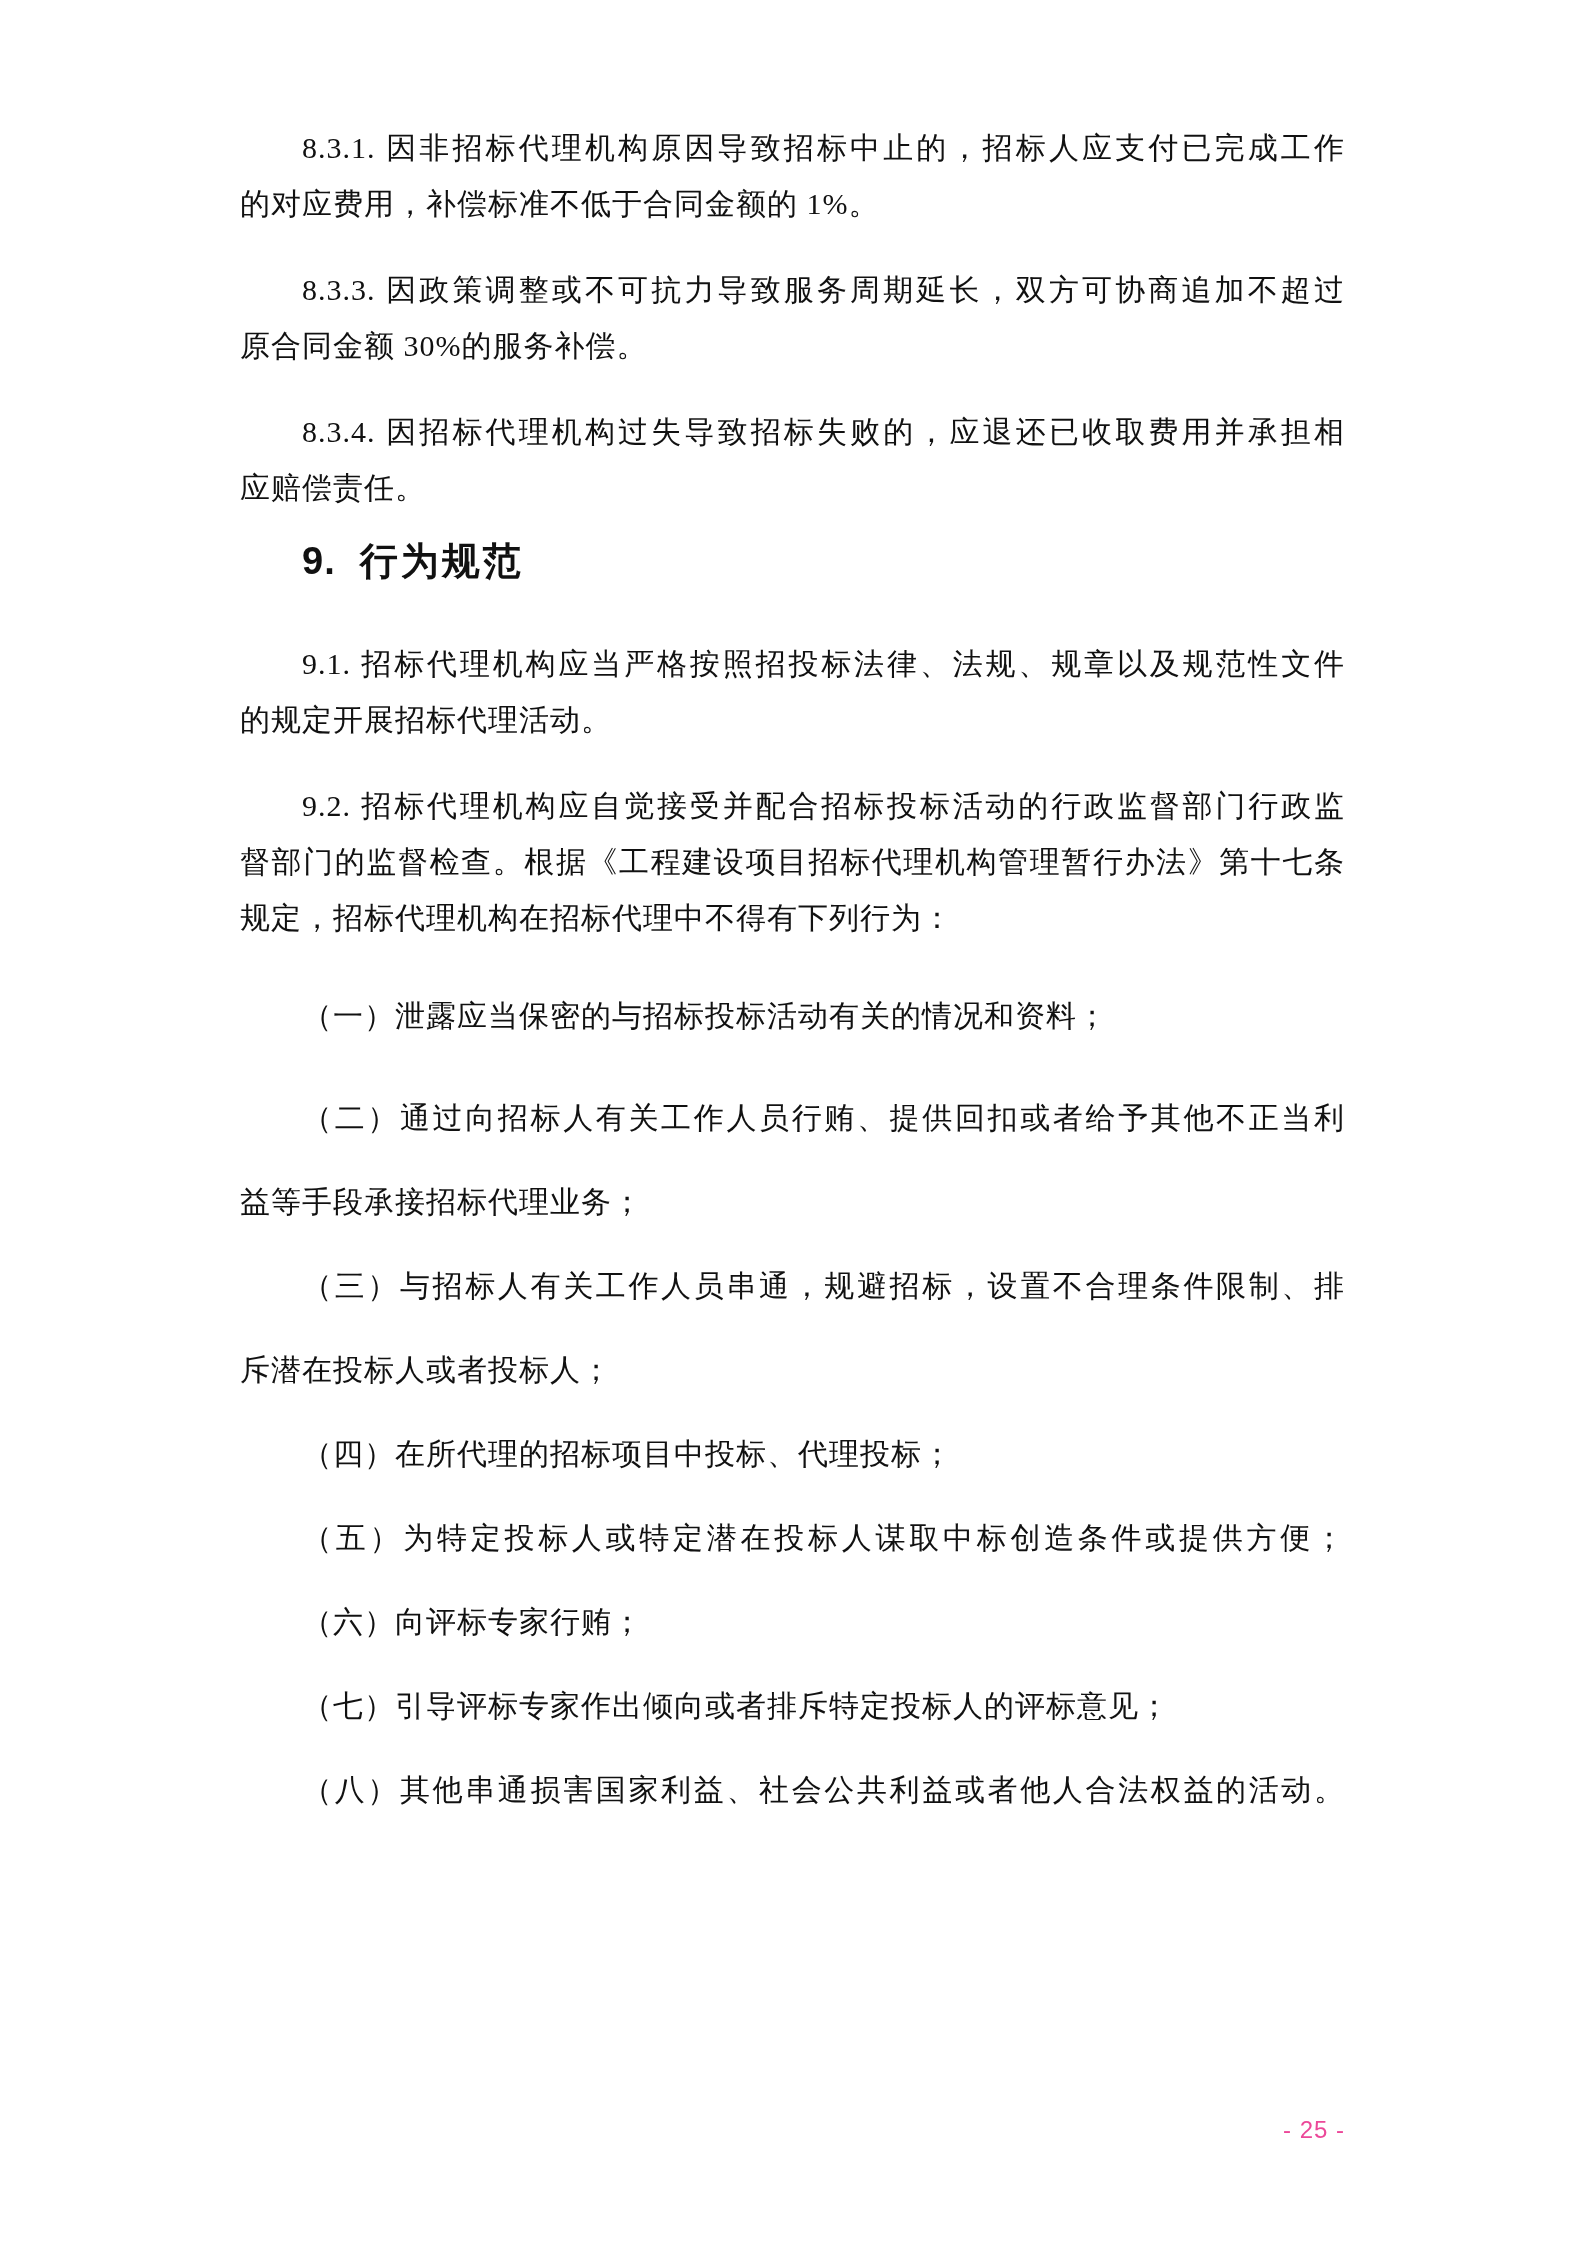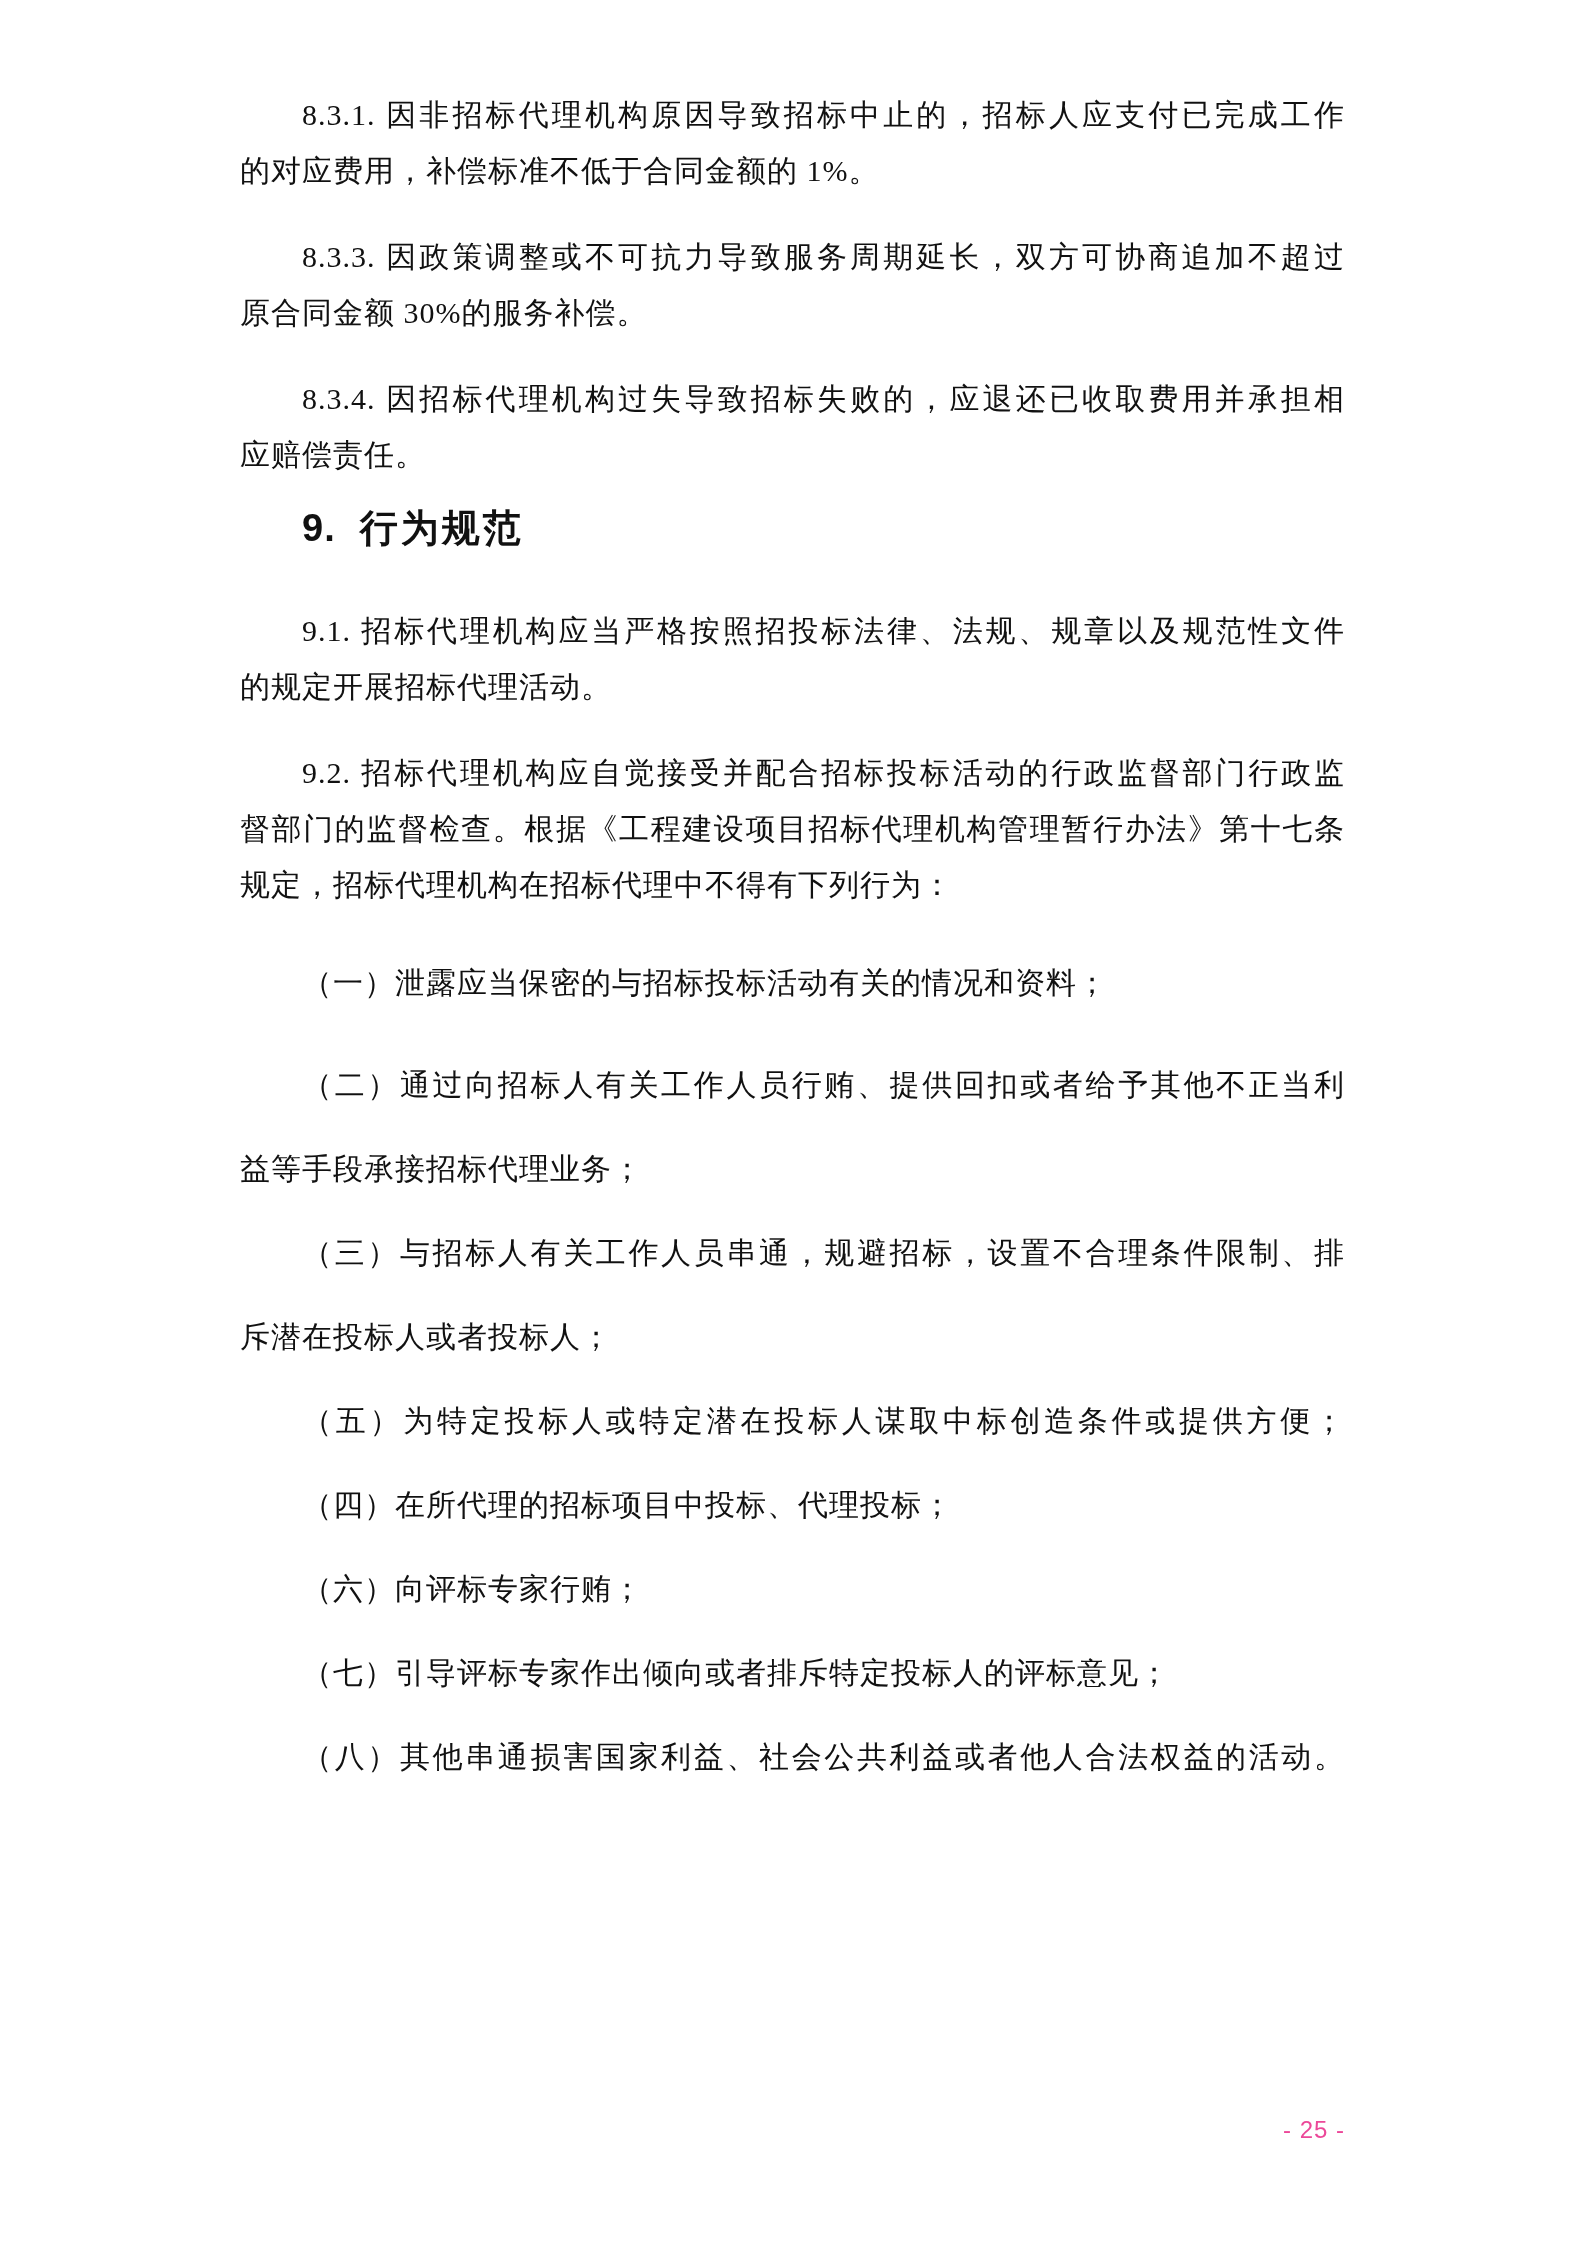--- a/index.html
+++ b/index.html
@@ -14,21 +14,21 @@
     background: #ffffff;
     overflow: hidden;
     color: #111111;
     font-family: "Liberation Serif", "DejaVu Serif", serif;
   }
   #doc {
     position: absolute;
     left: 240px;
     top: 0;
     width: 1105px;
-    padding-top: 87px;
+    padding-top: 120px;
   }
   .blk { margin: 0; }
   .blk-para { margin-bottom: 30px; }
   #doc .blk:nth-child(3) { margin-bottom: 12px; }   
   #doc .blk:nth-child(4) { margin-bottom: 42px; }   
   #doc .blk:nth-child(6) { margin-bottom: 28px; }
   #doc .blk:nth-child(7) { margin-bottom: 18px; }   
   .blk-item { margin-bottom: 0; }
 
   .line {
@@ -99,24 +99,24 @@
       </div>
       <div class="blk blk-item">
         <div class="line full indent">（二）通过向招标人有关工作人员行贿、提供回扣或者给予其他不正当利</div>
         <div class="line">益等手段承接招标代理业务；</div>
       </div>
       <div class="blk blk-item">
         <div class="line full indent">（三）与招标人有关工作人员串通，规避招标，设置不合理条件限制、排</div>
         <div class="line">斥潜在投标人或者投标人；</div>
       </div>
       <div class="blk blk-item">
-        <div class="line full indent">（五）为特定投标人或特定潜在投标人谋取中标创造条件或提供方便；</div>
+        <div class="line indent">（四）在所代理的招标项目中投标、代理投标；</div>
       </div>
       <div class="blk blk-item">
-        <div class="line indent">（四）在所代理的招标项目中投标、代理投标；</div>
+        <div class="line full indent">（五）为特定投标人或特定潜在投标人谋取中标创造条件或提供方便；</div>
       </div>
       <div class="blk blk-item">
         <div class="line indent">（六）向评标专家行贿；</div>
       </div>
       <div class="blk blk-item">
         <div class="line indent">（七）引导评标专家作出倾向或者排斥特定投标人的评标意见；</div>
       </div>
       <div class="blk blk-item">
         <div class="line full indent">（八）其他串通损害国家利益、社会公共利益或者他人合法权益的活动。</div>
       </div>

